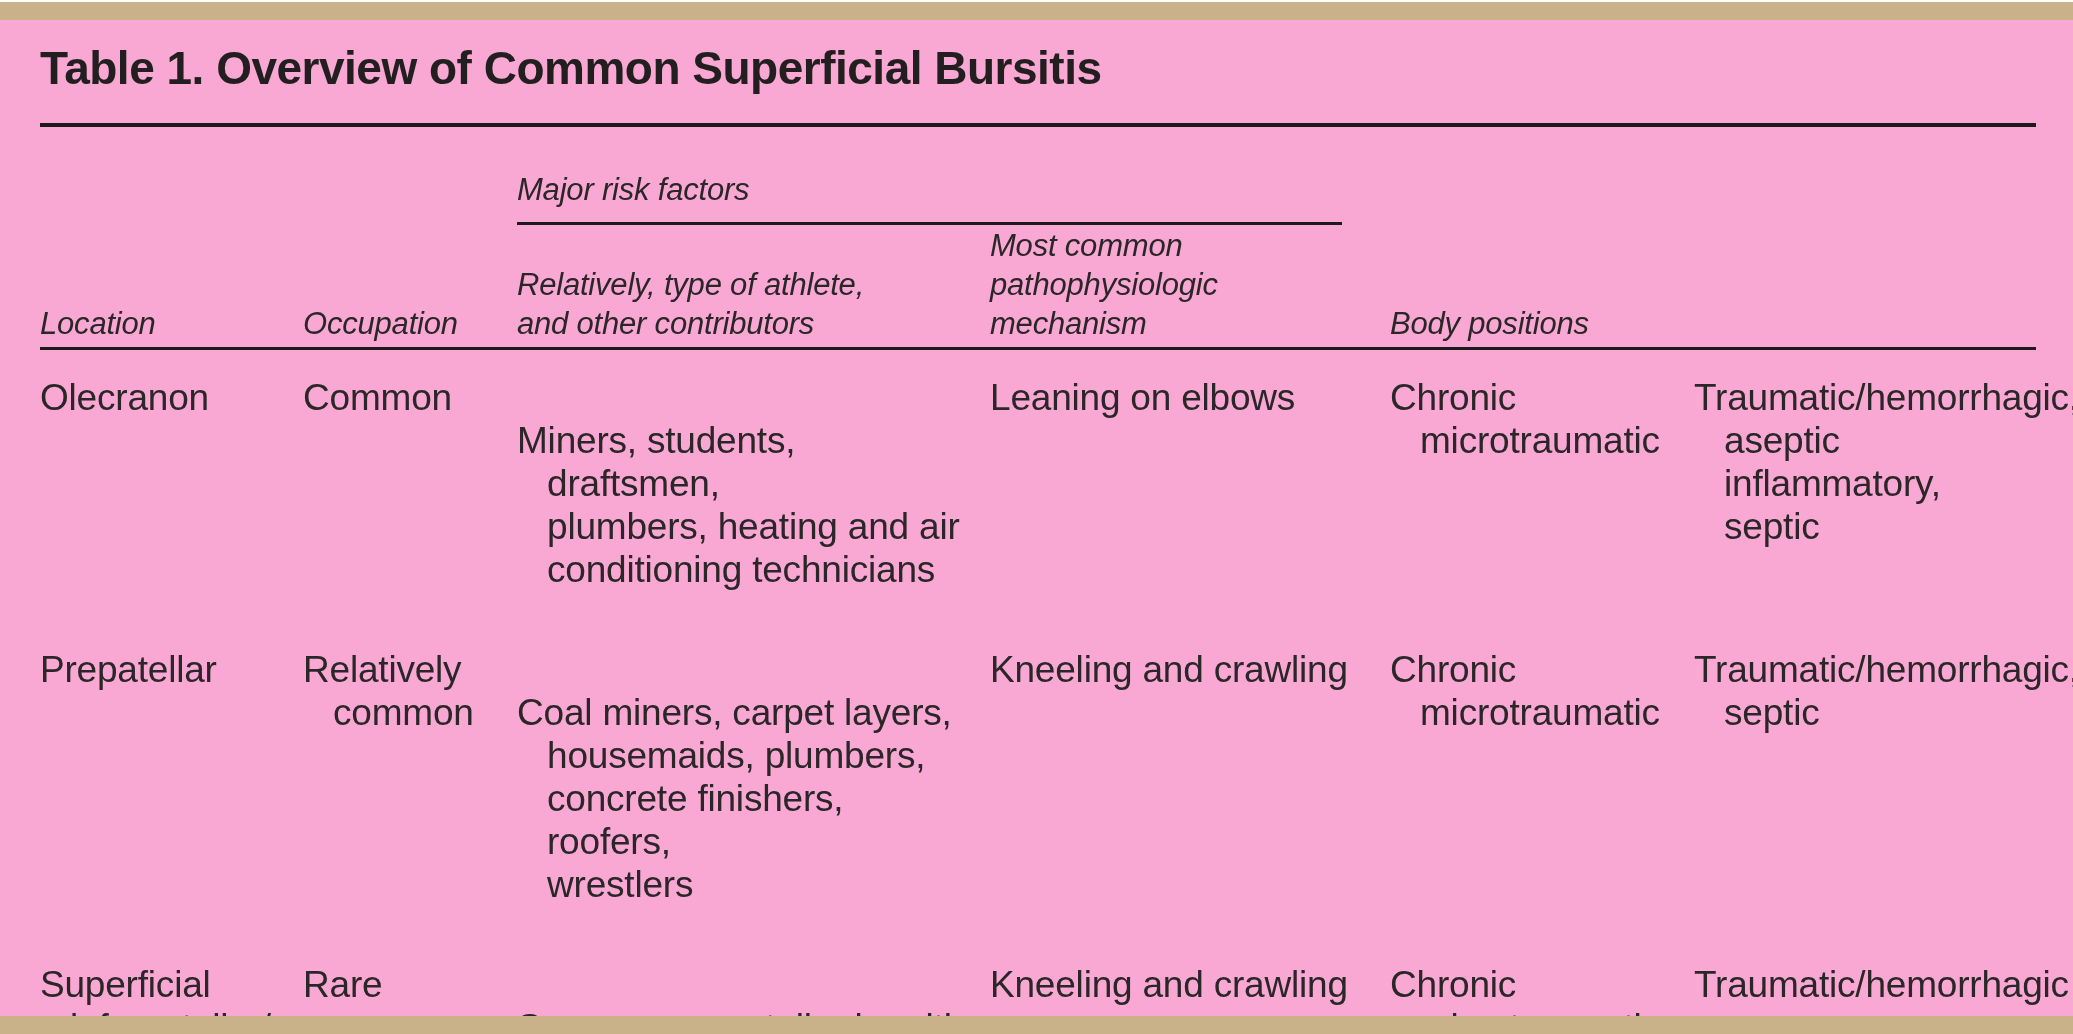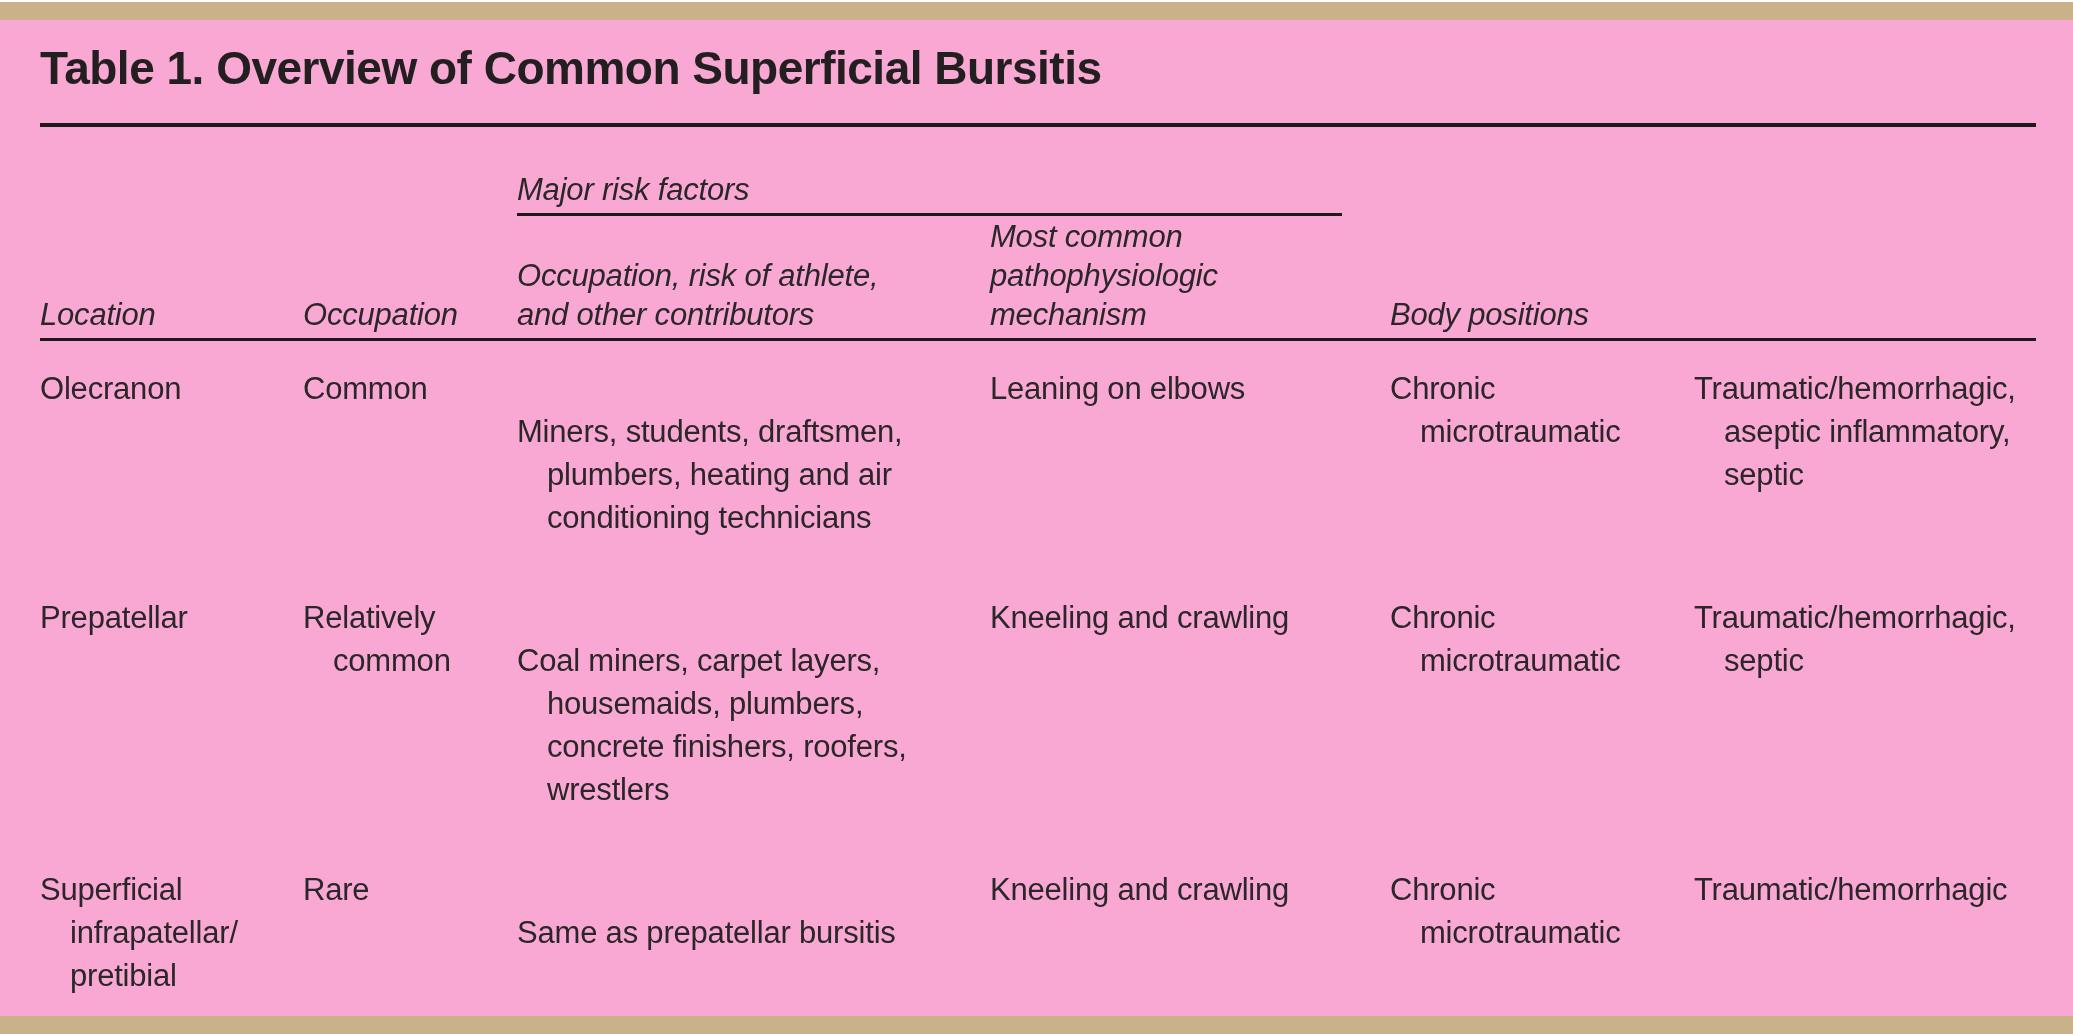--- a/index.html
+++ b/index.html
@@ -50,40 +50,40 @@
   }
   .hdr-grid, .row-grid {
     display: grid;
     grid-template-columns: 263px 214px 473px 400px 304px 341px;
   }
   .spanner-row { margin-top: 43px; }
   .spanner-cell {
     grid-column: 3 / span 2;
     margin-right: 48px;
     border-bottom: 3px solid #1e1a1b;
-    padding-bottom: 4px;
+    padding-bottom: 13px;
   }
   .hdr-text {
     font-style: italic;
     font-size: 31px;
     line-height: 39px;
     letter-spacing: -0.2px;
     white-space: pre-line;
     color: #2b2628;
   }
   .subhdr-row {
     align-items: end;
     min-height: 118px;
     padding-bottom: 4px;
   }
   .header-rule { height: 3px; }
   .row-grid { margin-top: 14px; }
   .row-grid.first { margin-top: 26px; }
   .cell {
-    font-size: 31px;
+    font-size: 37px;
     line-height: 43px;
     letter-spacing: -0.2px;
     white-space: pre-line;
     padding-right: 18px;
   }
   .hang {
     padding-left: 30px;
     text-indent: -30px;
   }
   .para + .para { margin-top: 11px; }
@@ -100,21 +100,21 @@
 
     <div class="hdr-grid spanner-row">
       <div class="spanner-cell">
         <span class="hdr-text">Major risk factors</span>
       </div>
     </div>
 
     <div class="hdr-grid subhdr-row">
       <div class="hdr-text">Location</div>
       <div class="hdr-text">Occupation</div>
-      <div class="hdr-text">Occupation, risk of athlete,
+      <div class="hdr-text">Relatively, type of athlete,
 and other contributors</div>
       <div class="hdr-text">Most common
 pathophysiologic
 mechanism</div>
       <div class="hdr-text">Body positions</div>
     </div>
 
     <div class="rule header-rule"></div>
 
     <div class="row-grid first">

